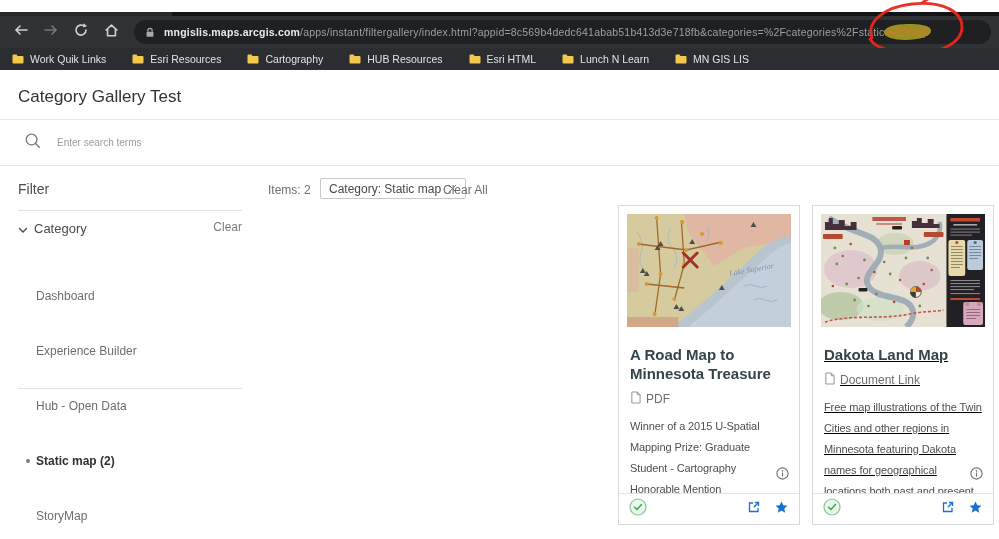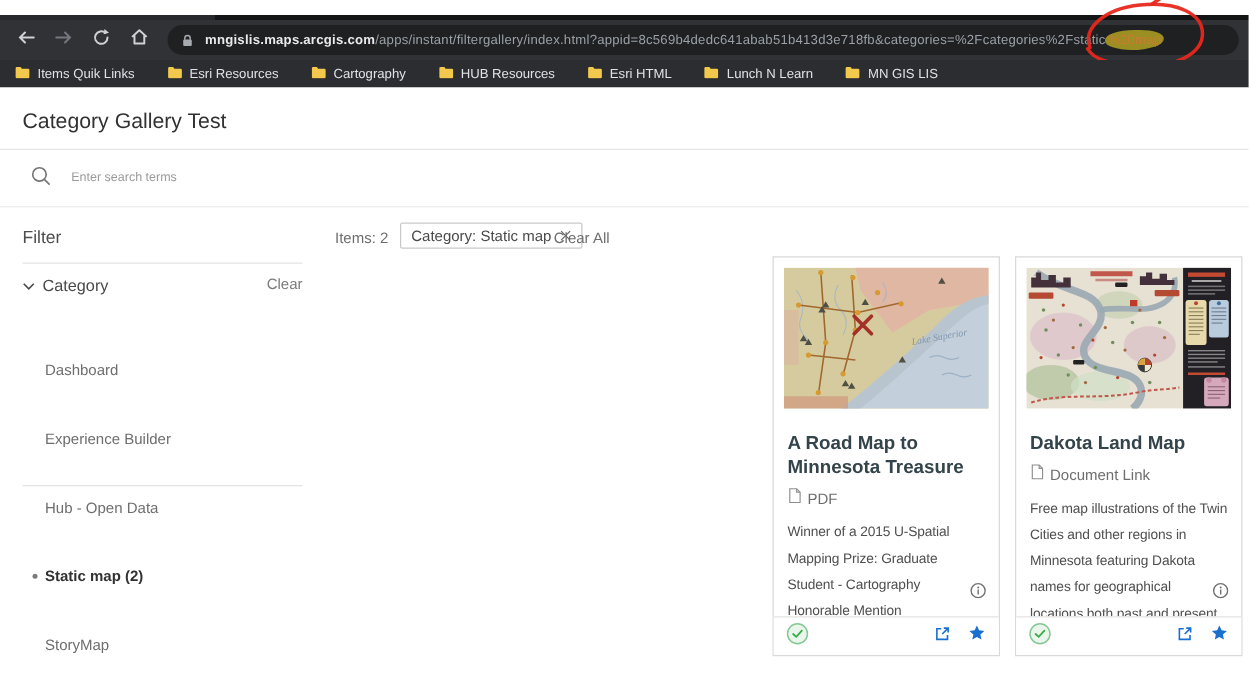--- a/index.html
+++ b/index.html
@@ -62,21 +62,21 @@
   .chip { position:absolute; left:320px; top:12px; height:21px; border:1px solid #c9c9c9;
     border-radius:2px; display:flex; align-items:center; padding:0 8px; background:#fff;
     cursor:pointer; }
   .chip-label { font-size:12px; color:#4a4a4a; margin-right:7px; }
   .clear-all { position:absolute; left:443px; top:17px; font-size:12px; color:#6e6e6e;
     cursor:pointer; }
 
   
   .card { position:absolute; top:39px; width:182px; height:320px; background:#fff;
     border:1px solid #d9d9d9; }
-  .card1 { left:618px; } .card2 { left:812px; }
+  .card1 { left:618px; } .card2 { left:812px;text-decoration:underline; }
   .card-image { margin:8px 8px 0 8px; height:113px; overflow:hidden; }
   .card-image svg { display:block; }
   .card-body { padding:10px 11px 0 11px; }
   .card-title { font-size:15px; font-weight:bold; color:#33444b; line-height:19px; cursor:pointer;margin-top:8px; }
   .type-row { display:flex; align-items:center; margin-top:7px; }
   .type-row svg { margin-right:5px; flex:0 0 auto; }
   .type-label { font-size:12px; color:#6e6e6e; }
   .card-desc { margin-top:8px; font-size:11px; letter-spacing:-0.1px; color:#4f4f4f;
     line-height:21px; }
   .info-btn { position:absolute; right:10px; bottom:40px; cursor:pointer; }
@@ -130,21 +130,21 @@
               <path d="M60 5 C 72 -4 90 -10 112 -13" stroke="#e8281e" stroke-width="2.8" fill="none" stroke-linecap="round" opacity="0.95"></path>
             </svg></span></span>
     </div>
   </div>
 
   <div class="bookmarks">
     <div class="bm-item">
       <span><svg width="12" height="10" viewBox="0 0 12 10">
             <path d="M0.5 1.5 a1 1 0 0 1 1 -1 H4.5 l1 1.5 H10.5 a1 1 0 0 1 1 1 V8.5 a1 1 0 0 1 -1 1 H1.5 a1 1 0 0 1 -1 -1 Z" fill="#f2c94c"></path>
           </svg></span>
-      <span class="bm-label">Items Quik Links</span>
+      <span class="bm-label">Work Quik Links</span>
     </div>
     <div class="bm-item">
       <span><svg width="12" height="10" viewBox="0 0 12 10">
             <path d="M0.5 1.5 a1 1 0 0 1 1 -1 H4.5 l1 1.5 H10.5 a1 1 0 0 1 1 1 V8.5 a1 1 0 0 1 -1 1 H1.5 a1 1 0 0 1 -1 -1 Z" fill="#f2c94c"></path>
           </svg></span>
       <span class="bm-label">Esri Resources</span>
     </div>
     <div class="bm-item">
       <span><svg width="12" height="10" viewBox="0 0 12 10">
             <path d="M0.5 1.5 a1 1 0 0 1 1 -1 H4.5 l1 1.5 H10.5 a1 1 0 0 1 1 1 V8.5 a1 1 0 0 1 -1 1 H1.5 a1 1 0 0 1 -1 -1 Z" fill="#f2c94c"></path>

